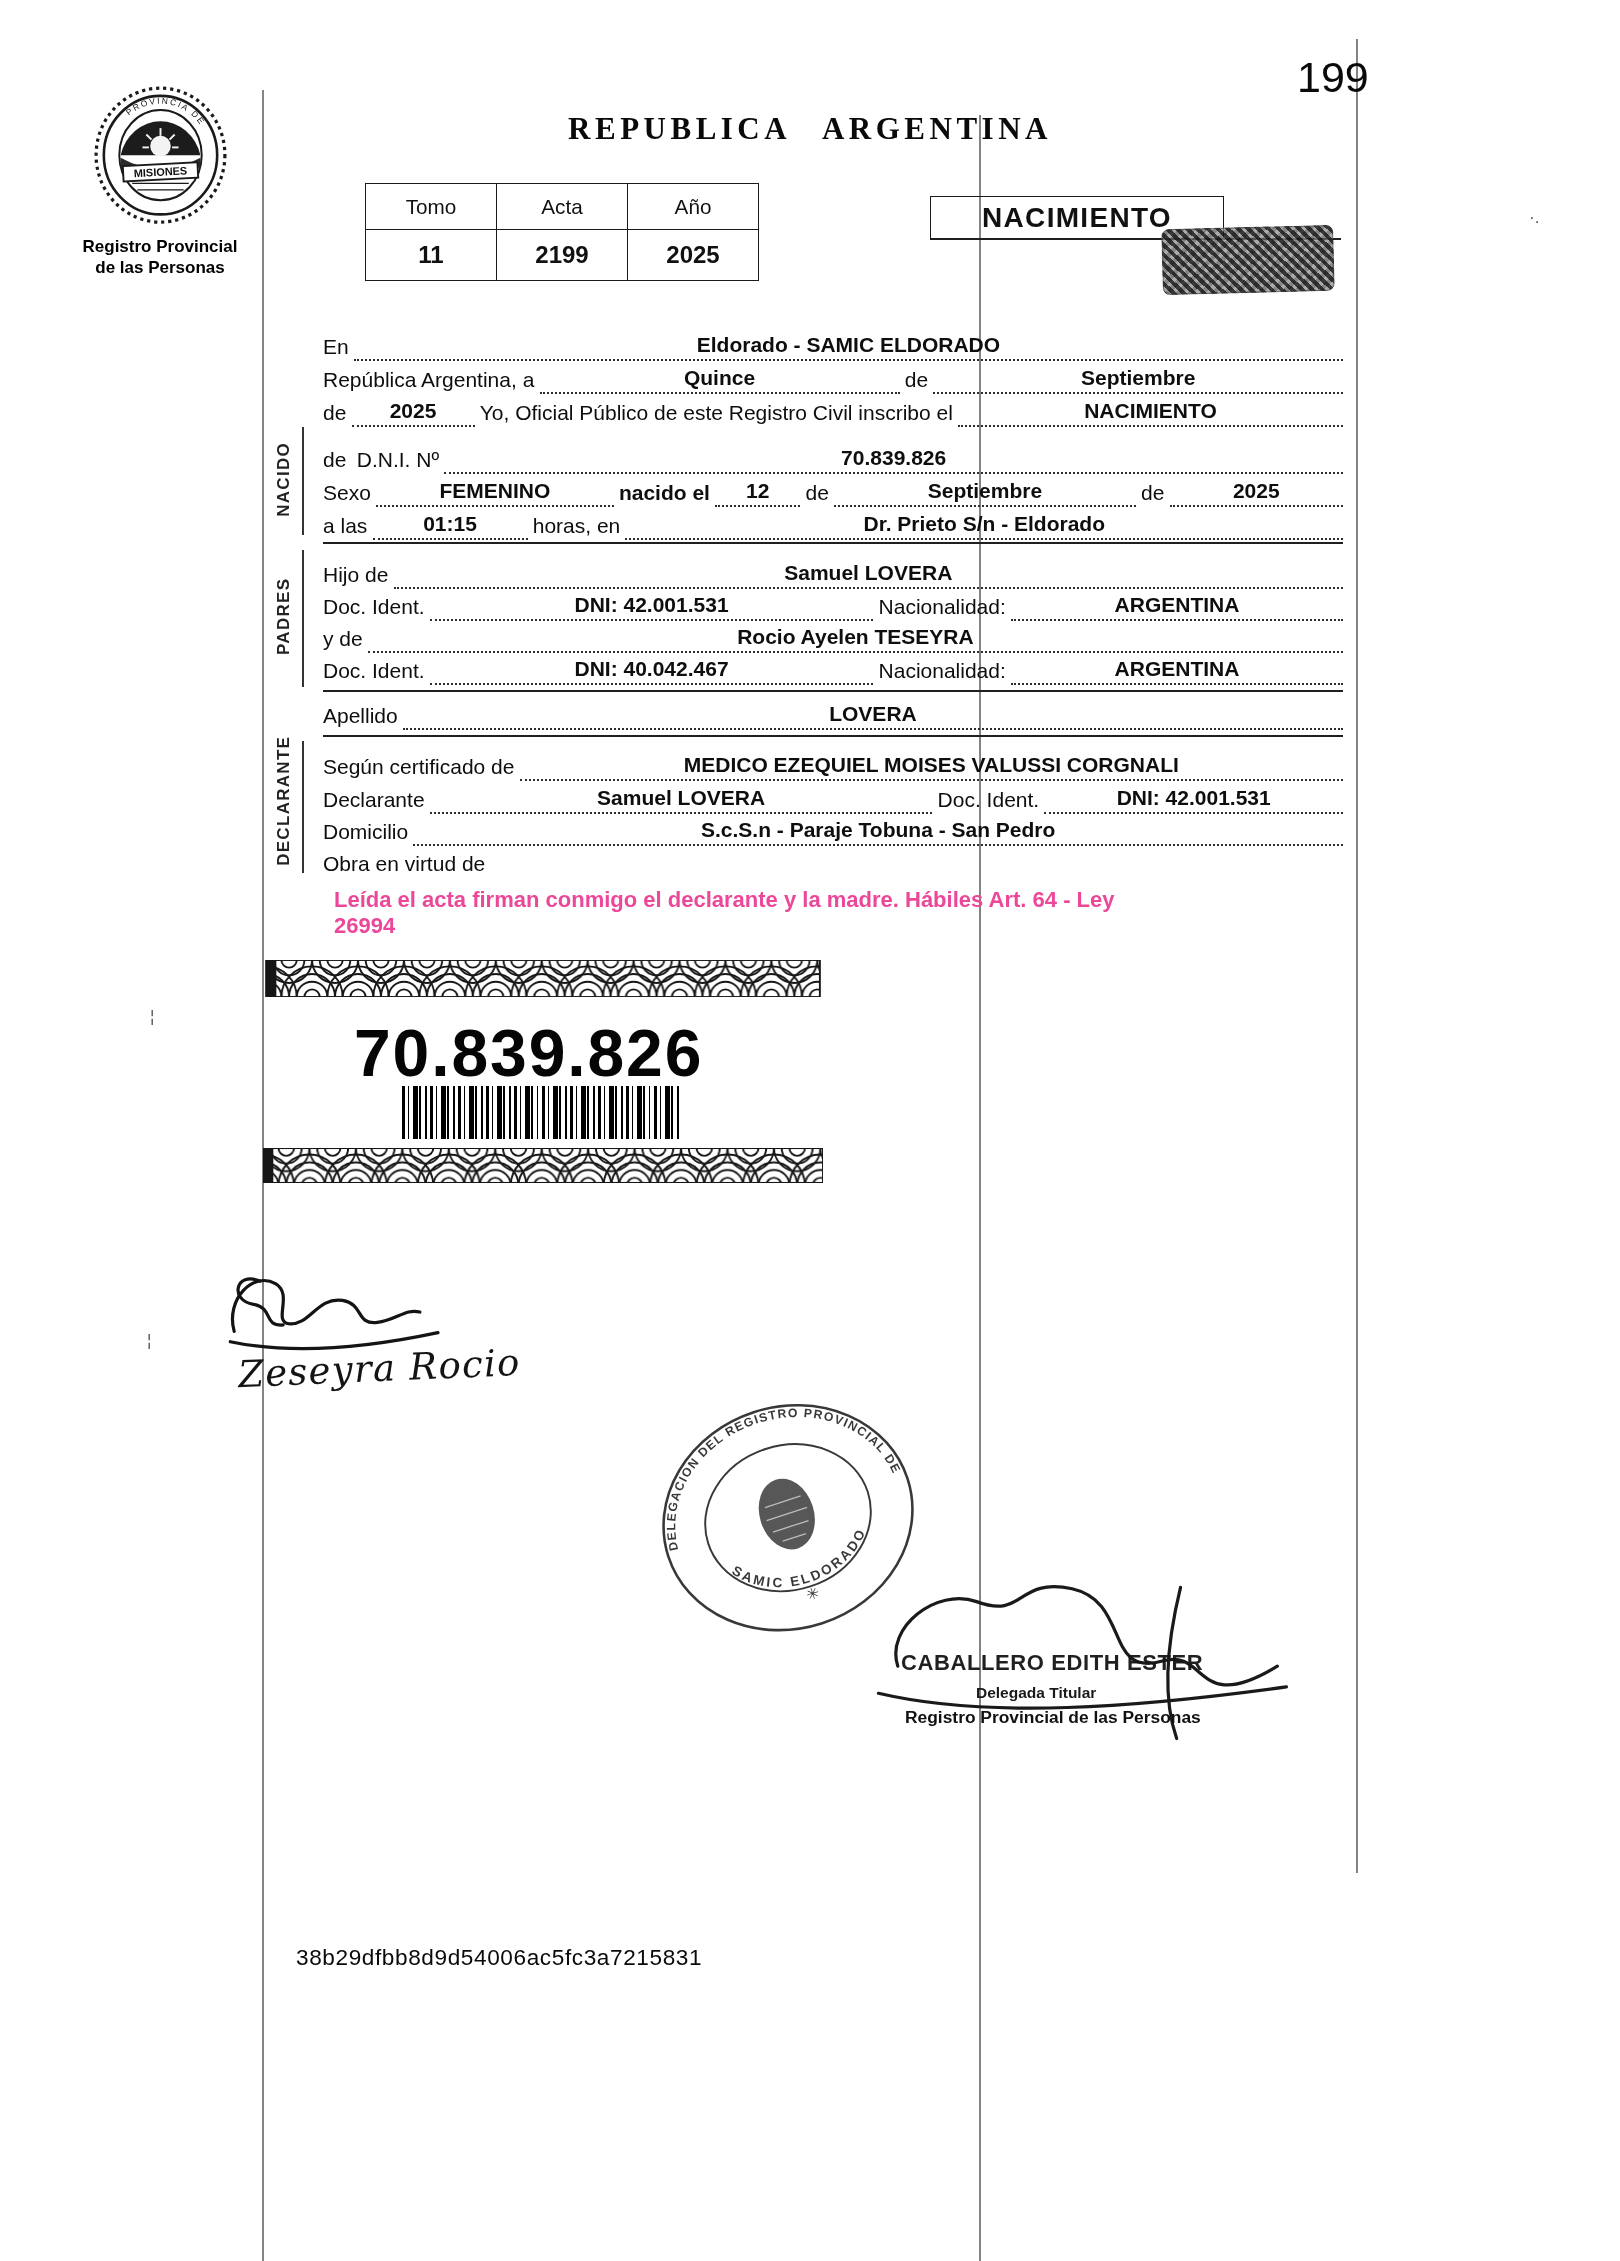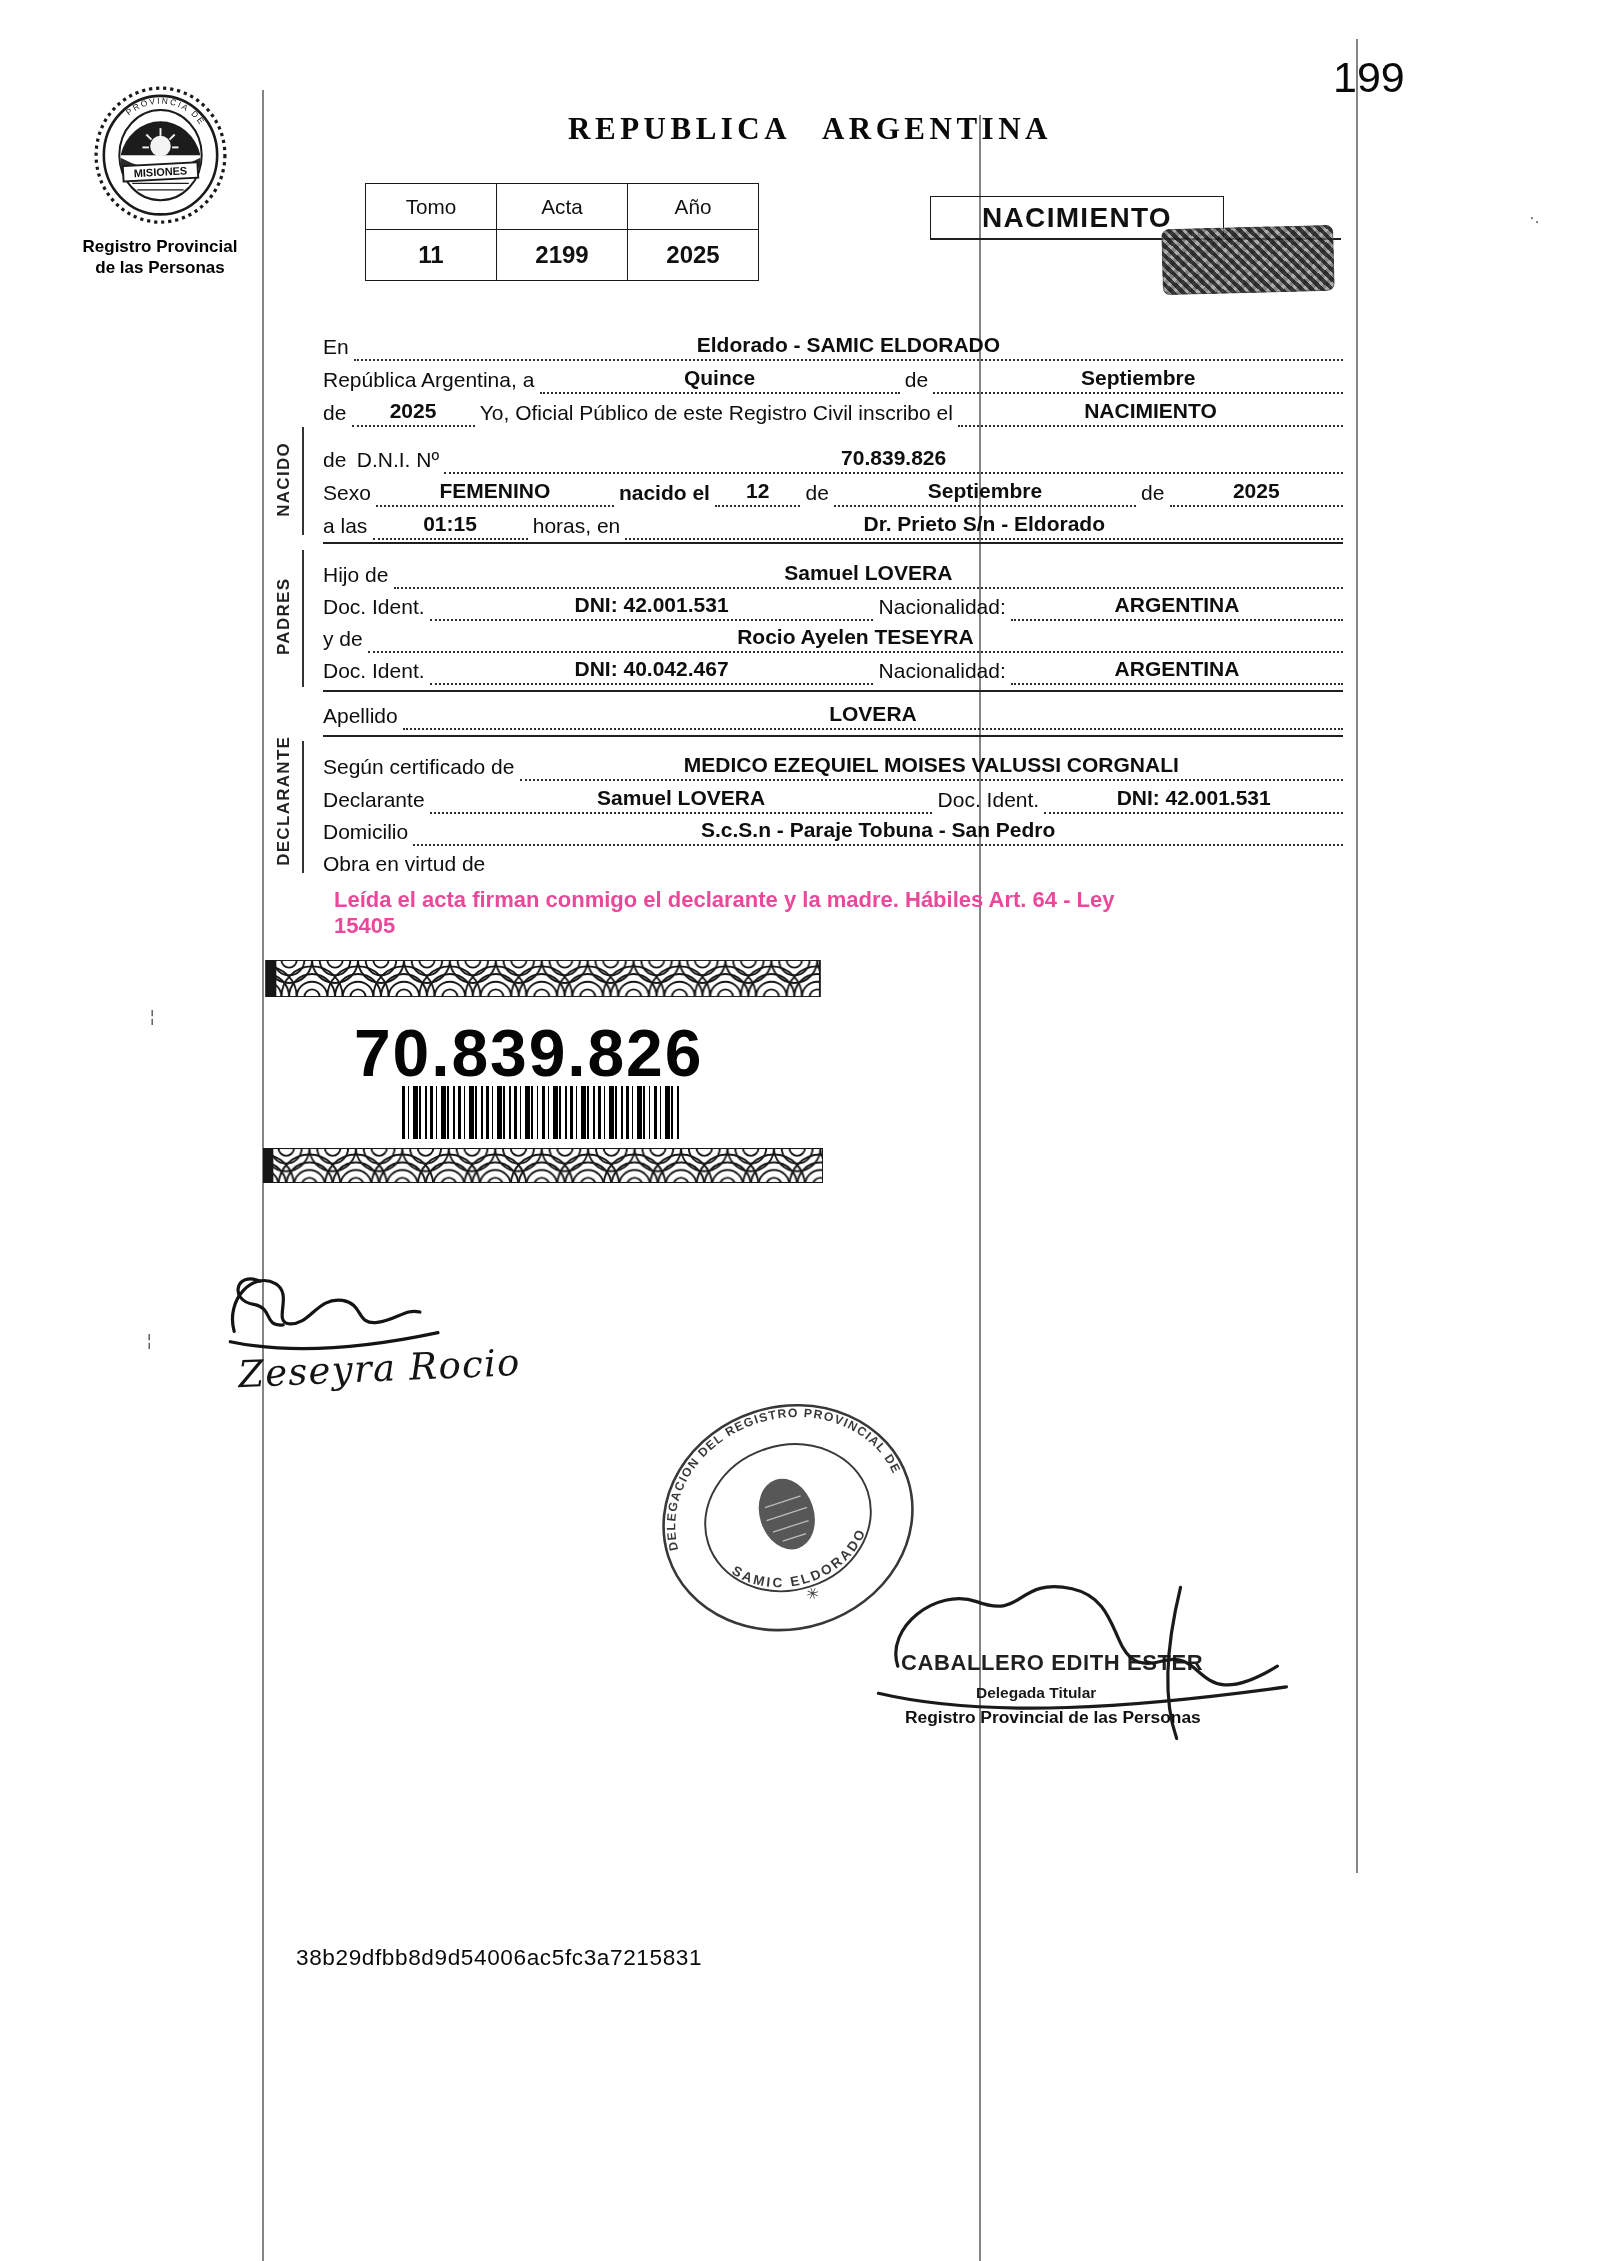--- a/index.html
+++ b/index.html
@@ -3,21 +3,21 @@
 <meta charset="utf-8">
 <style>
   html,body{margin:0;padding:0;background:#e8e8e8;}
   .page{
     position:relative;width:1620px;height:2261px;background:#ffffff;
     font-family:"Liberation Sans", sans-serif;color:#111;overflow:hidden;
   }
   
   .fold{position:absolute;width:1.9px;background:#6f6f6f;opacity:.85;}
   
-  .page-number{position:absolute;left:1297px;top:53px;font-size:43px;font-weight:400;color:#0a0a0a;margin-left:36px;}
+  .page-number{position:absolute;left:1297px;top:53px;font-size:43px;font-weight:400;color:#0a0a0a;}
   
   .seal-wrap{position:absolute;left:76px;top:83px;width:168px;text-align:center;}
   .seal-caption{font-size:17px;font-weight:700;line-height:20.7px;color:#000000;}
   
   .doc-title{position:absolute;left:0;top:111px;width:1620px;text-align:center;
     font-family:"Liberation Serif", serif;font-size:31px;font-weight:700;
     letter-spacing:4.5px;word-spacing:22px;color:#0a0a0a;}
   
   .rec-table{position:absolute;left:365px;top:183px;border-collapse:collapse;}
   .rec-table td{border:1.9px solid #1a1a1a;text-align:center;vertical-align:middle;}
@@ -236,21 +236,21 @@
     <span class="lbl">Domicilio</span>
     <span class="seg">S.c.S.n - Paraje Tobuna - San Pedro</span>
   </div>
 
   <div class="form-line" style="top:844px;">
     <span class="lbl">Obra en virtud de</span>
   </div>
 
   <div class="closing" style="top:887px;">
     <div>Leída el acta firman conmigo el declarante y la madre. Hábiles   Art. 64 - Ley</div>
-    <div>15405</div>
+    <div>26994</div>
   </div>
 
   <svg class="band" style="top:960px;" width="560" height="37" viewBox="0 0 868 58">
     <defs>
       <pattern id="guill" width="72" height="58" patternUnits="userSpaceOnUse">
         <g fill="none" stroke="#161616" stroke-width="3">
           <circle cx="0" cy="58" r="12"></circle>
             <circle cx="0" cy="58" r="24"></circle>
             <circle cx="0" cy="58" r="36"></circle>
             <circle cx="0" cy="58" r="48"></circle>

